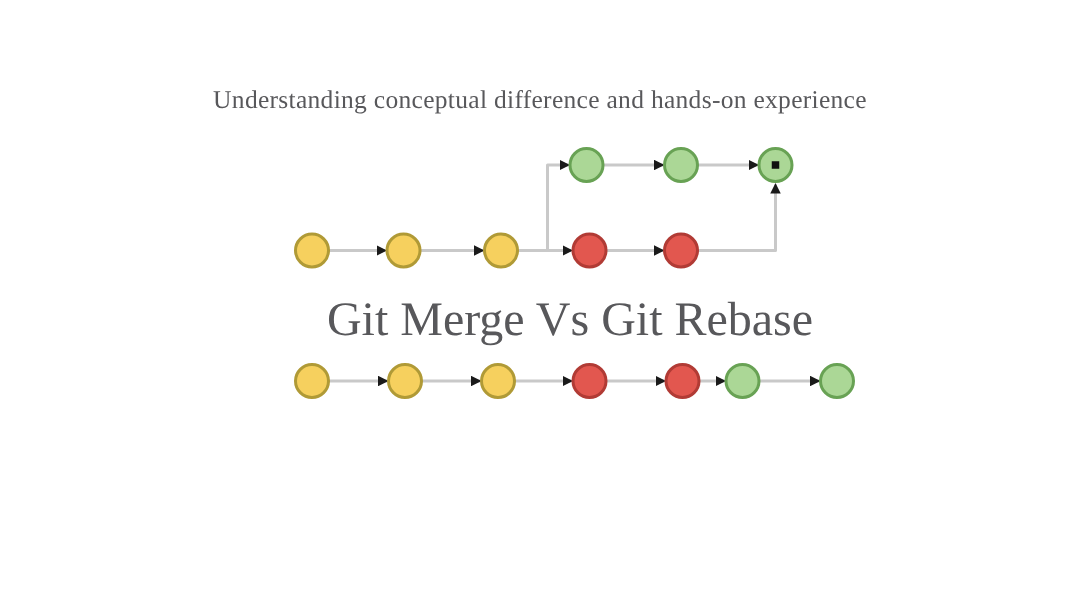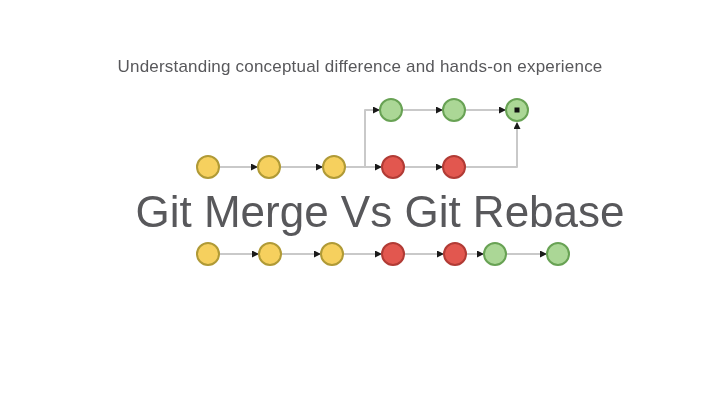--- a/index.html
+++ b/index.html
@@ -6,21 +6,21 @@
     margin: 0;
     padding: 0;
     background: #ffffff;
   }
   .slide {
     position: relative;
     width: 720px;
     height: 404px;
     background: #ffffff;
     overflow: hidden;
-    font-family: Liberation Sans, sans-serif;
+    font-family: Liberation Serif, serif;
   }
   .subtitle {
     position: absolute;
     left: 0;
     right: 0;
     top: 57px;
     text-align: center;
     font-size: 17px;
     font-weight: 400;
     letter-spacing: 0.2px;
@@ -32,21 +32,21 @@
     top: 0;
     width: 720px;
     height: 404px;
   }
   .main-title {
     position: absolute;
     left: 0;
     right: 0;
     top: 188px;
     text-align: center;
-    font-size: 44px;
+    font-size: 32px;
     font-weight: 400;
     line-height: 48px;
     color: #58585b;
     padding-left: 40px;
   }
 </style>
 </head>
 <body>
 
 <div class="slide">

